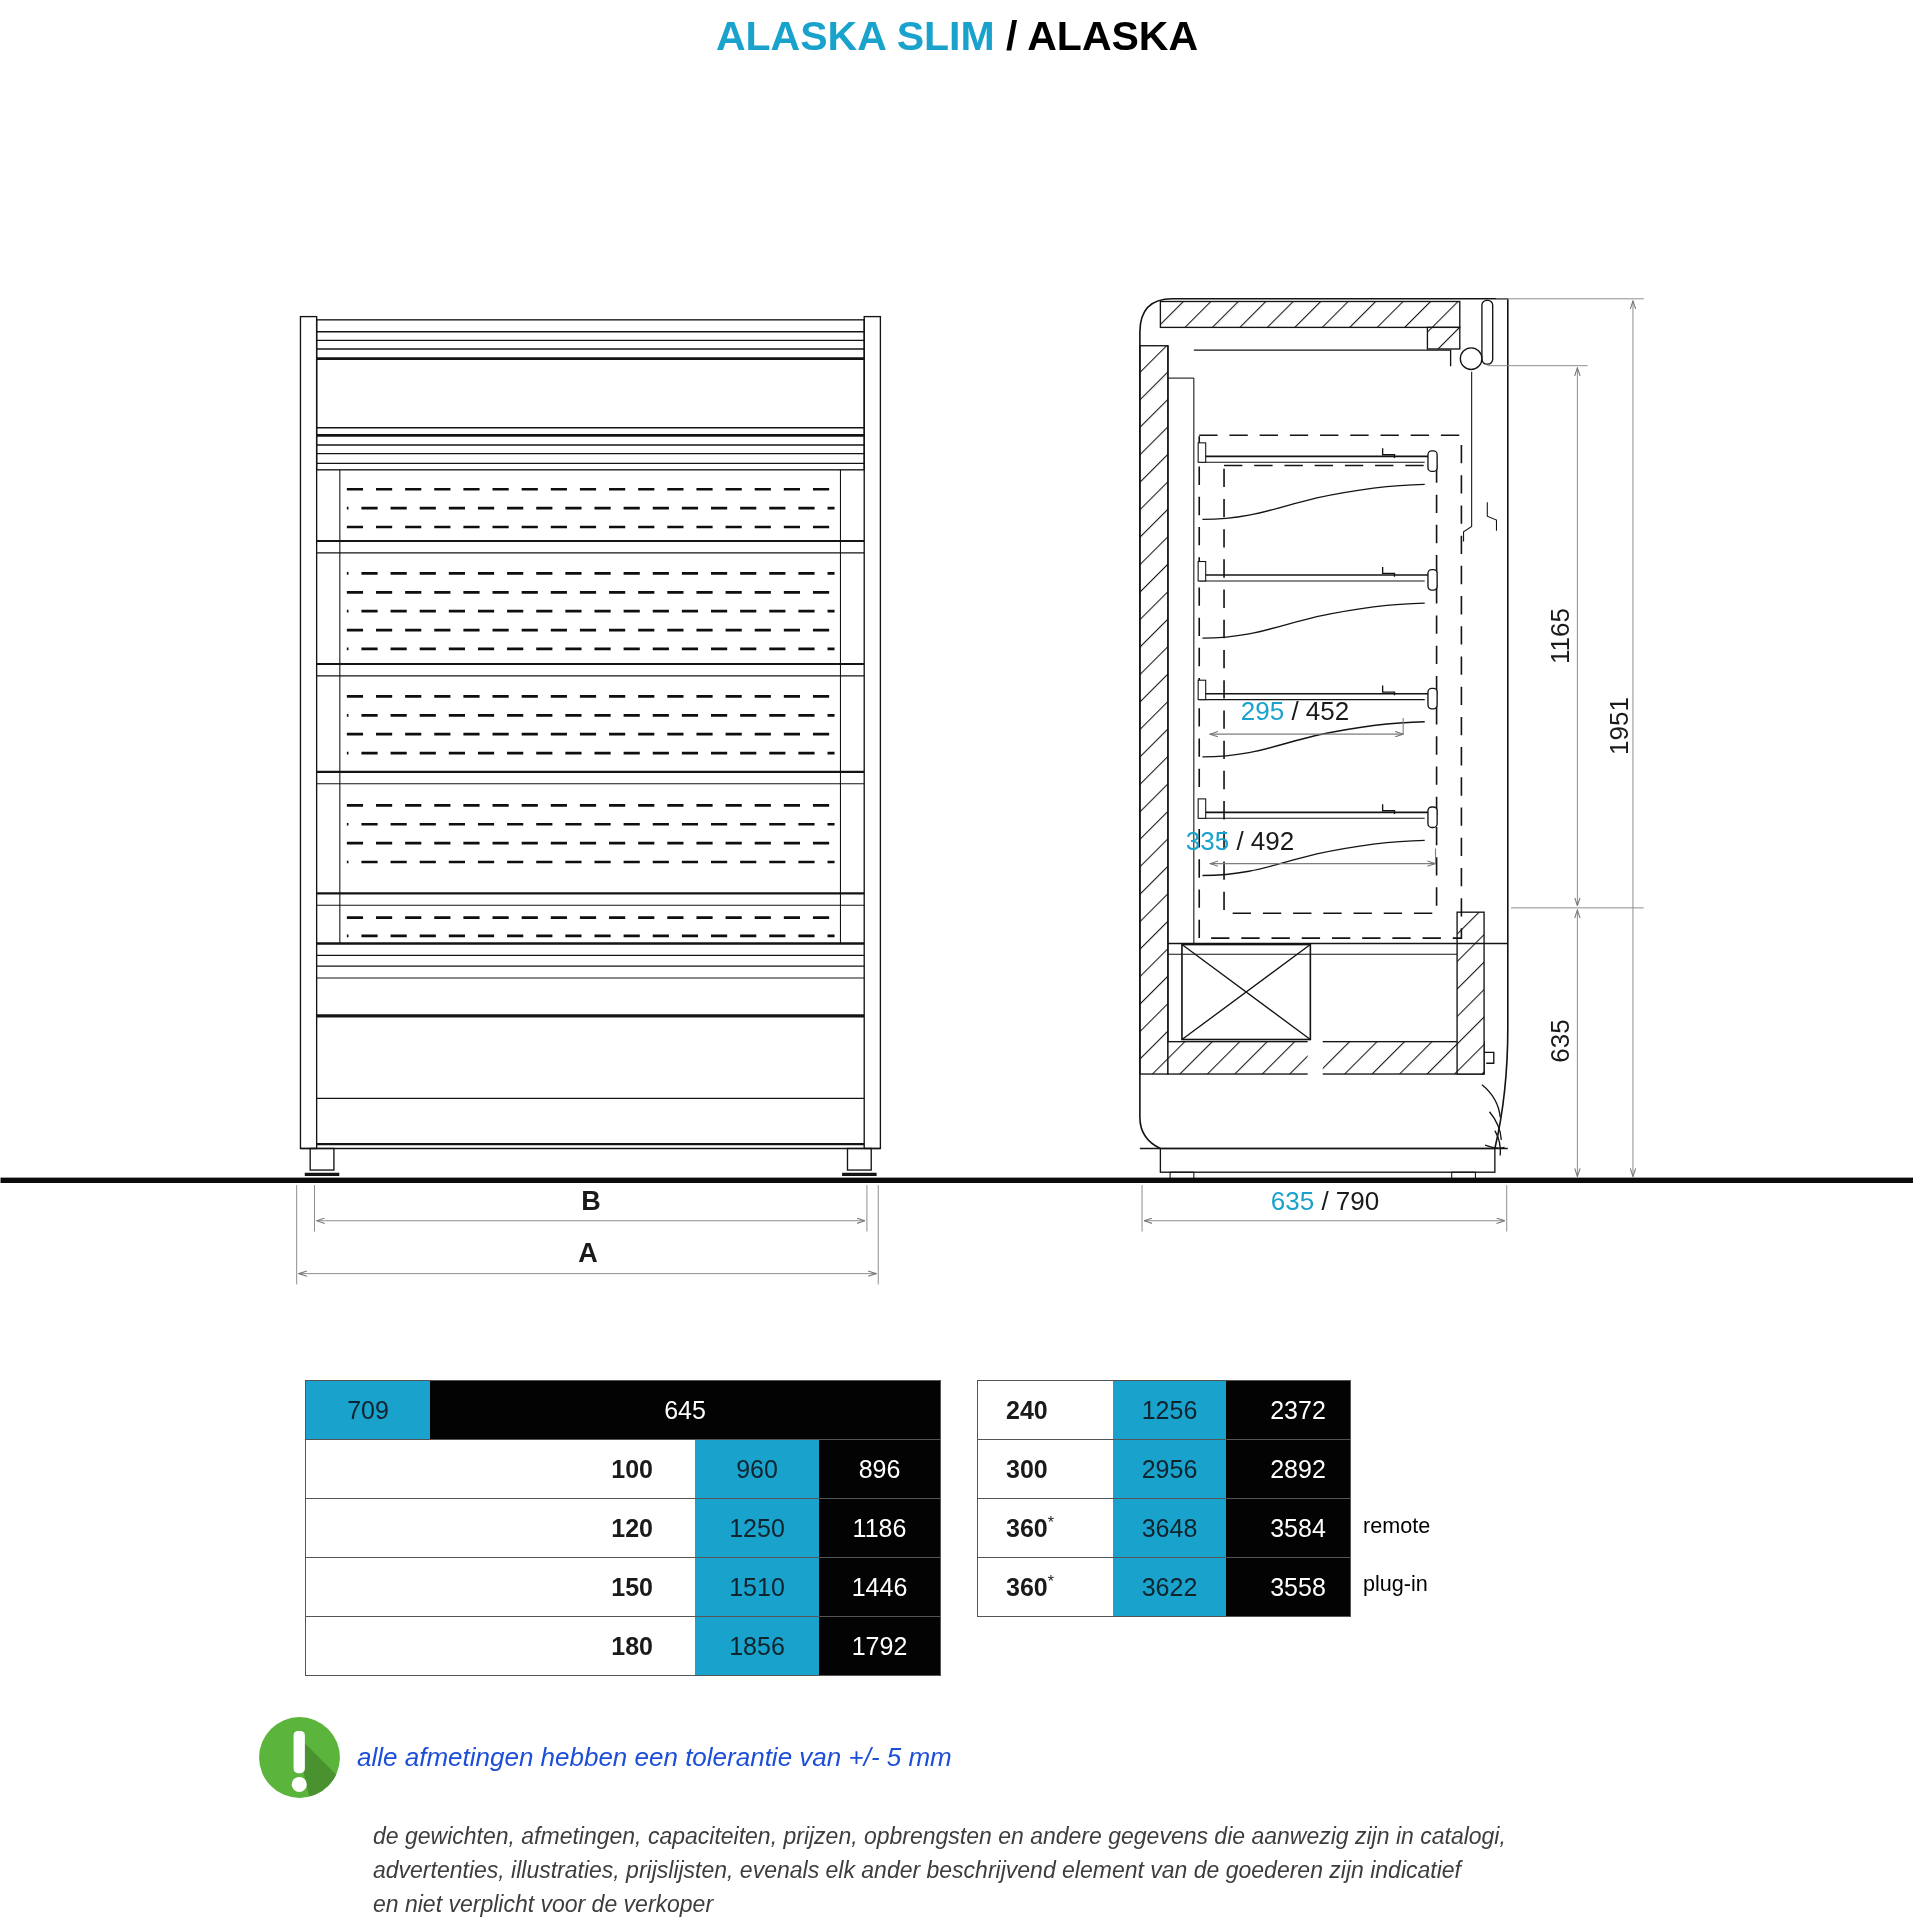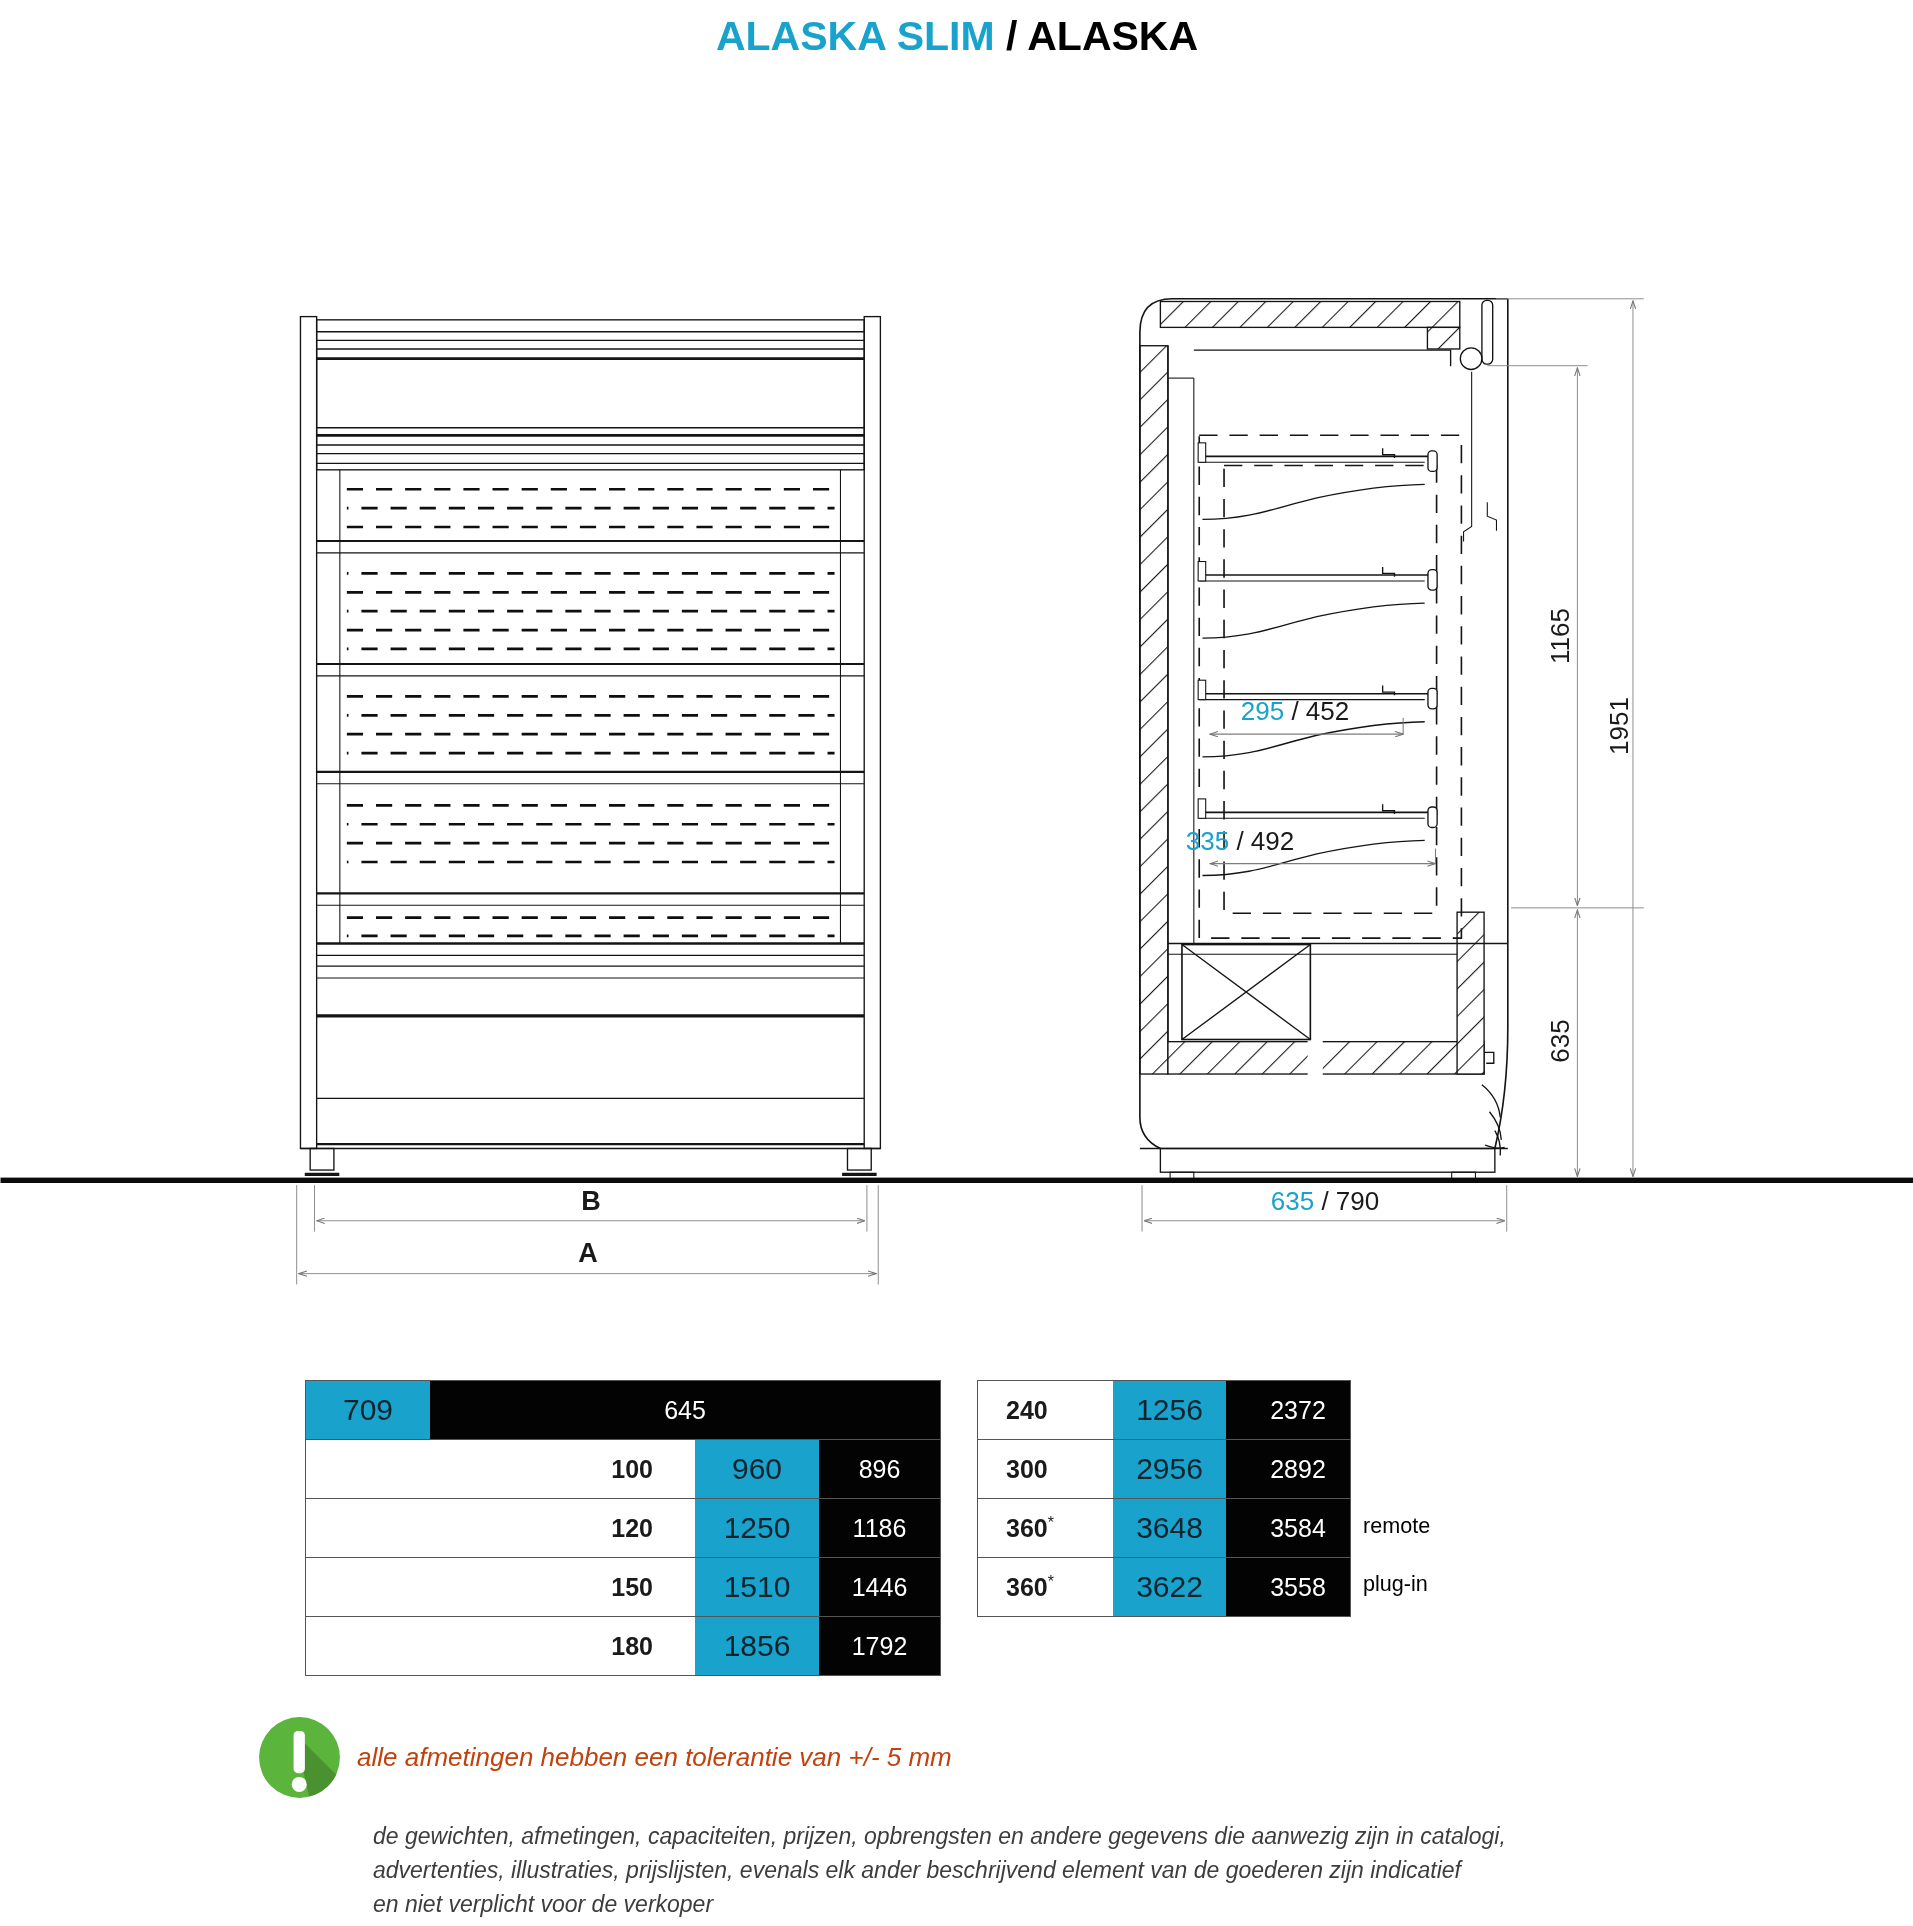--- a/index.html
+++ b/index.html
@@ -14,32 +14,32 @@
   .dim-label{font-size:26px;color:#1a1a1a;white-space:nowrap;transform:translate(-50%,-50%);}
   .dim-label.rot{transform:translate(-50%,-50%) rotate(-90deg);}
   .dim-label.bold{font-weight:700;font-size:27px;}
   
   .tbl{border:1.1px solid #555;}
   .trow{display:flex;height:58px;border-top:1.1px solid #555;align-items:stretch;}
   .trow:first-child{border-top:none;}
   .c-white{display:flex;align-items:center;justify-content:space-between;background:#fff;}
   .tbl-left .c-white{width:389px;padding:0 42px 0 13px;box-sizing:border-box;}
   .tbl-right .c-white{width:135px;padding:0 5.4px 0 28px;box-sizing:border-box;justify-content:flex-start;}
-  .c-cyan{background:#18A2CC;color:#10242e;display:flex;align-items:center;justify-content:center;font-size:30px;}
+  .c-cyan{background:#18A2CC;color:#10242e;display:flex;align-items:center;justify-content:center;font-size:25px;}
   .tbl-left .c-cyan{width:124px;}
   .tbl-right .c-cyan{width:113px;}
   .c-black{background:#030303;color:#fff;display:flex;align-items:center;justify-content:center;font-size:25px;}
   .tbl-left .c-black{flex:1;}
   .tbl-right .c-black{flex:1;padding-left:20px;}
   .hdr-label{font-size:25px;color:#000;}
   .model{font-weight:700;font-size:25px;color:#1a1a1a;}
   .model sup{font-weight:400;font-size:16px;vertical-align:super;line-height:0;}
   .side-note{font-size:21.6px;color:#000;transform:translateY(-50%);}
   
-  .note-text{font-size:26px;font-style:italic;color:#c2410c;}
+  .note-text{font-size:26px;font-style:italic;color:#1d4ed8;}
   .disclaimer{font-size:23px;font-style:italic;color:#3d3d3d;line-height:1.47;}
 </style>
 </head>
 <body>
 
 <div class="abs title">
   <span class="accent">ALASKA SLIM</span><span> / </span><span>ALASKA</span>
 </div>
 
 <svg id="drawing" class="abs" viewBox="0 520 3546 1900">

